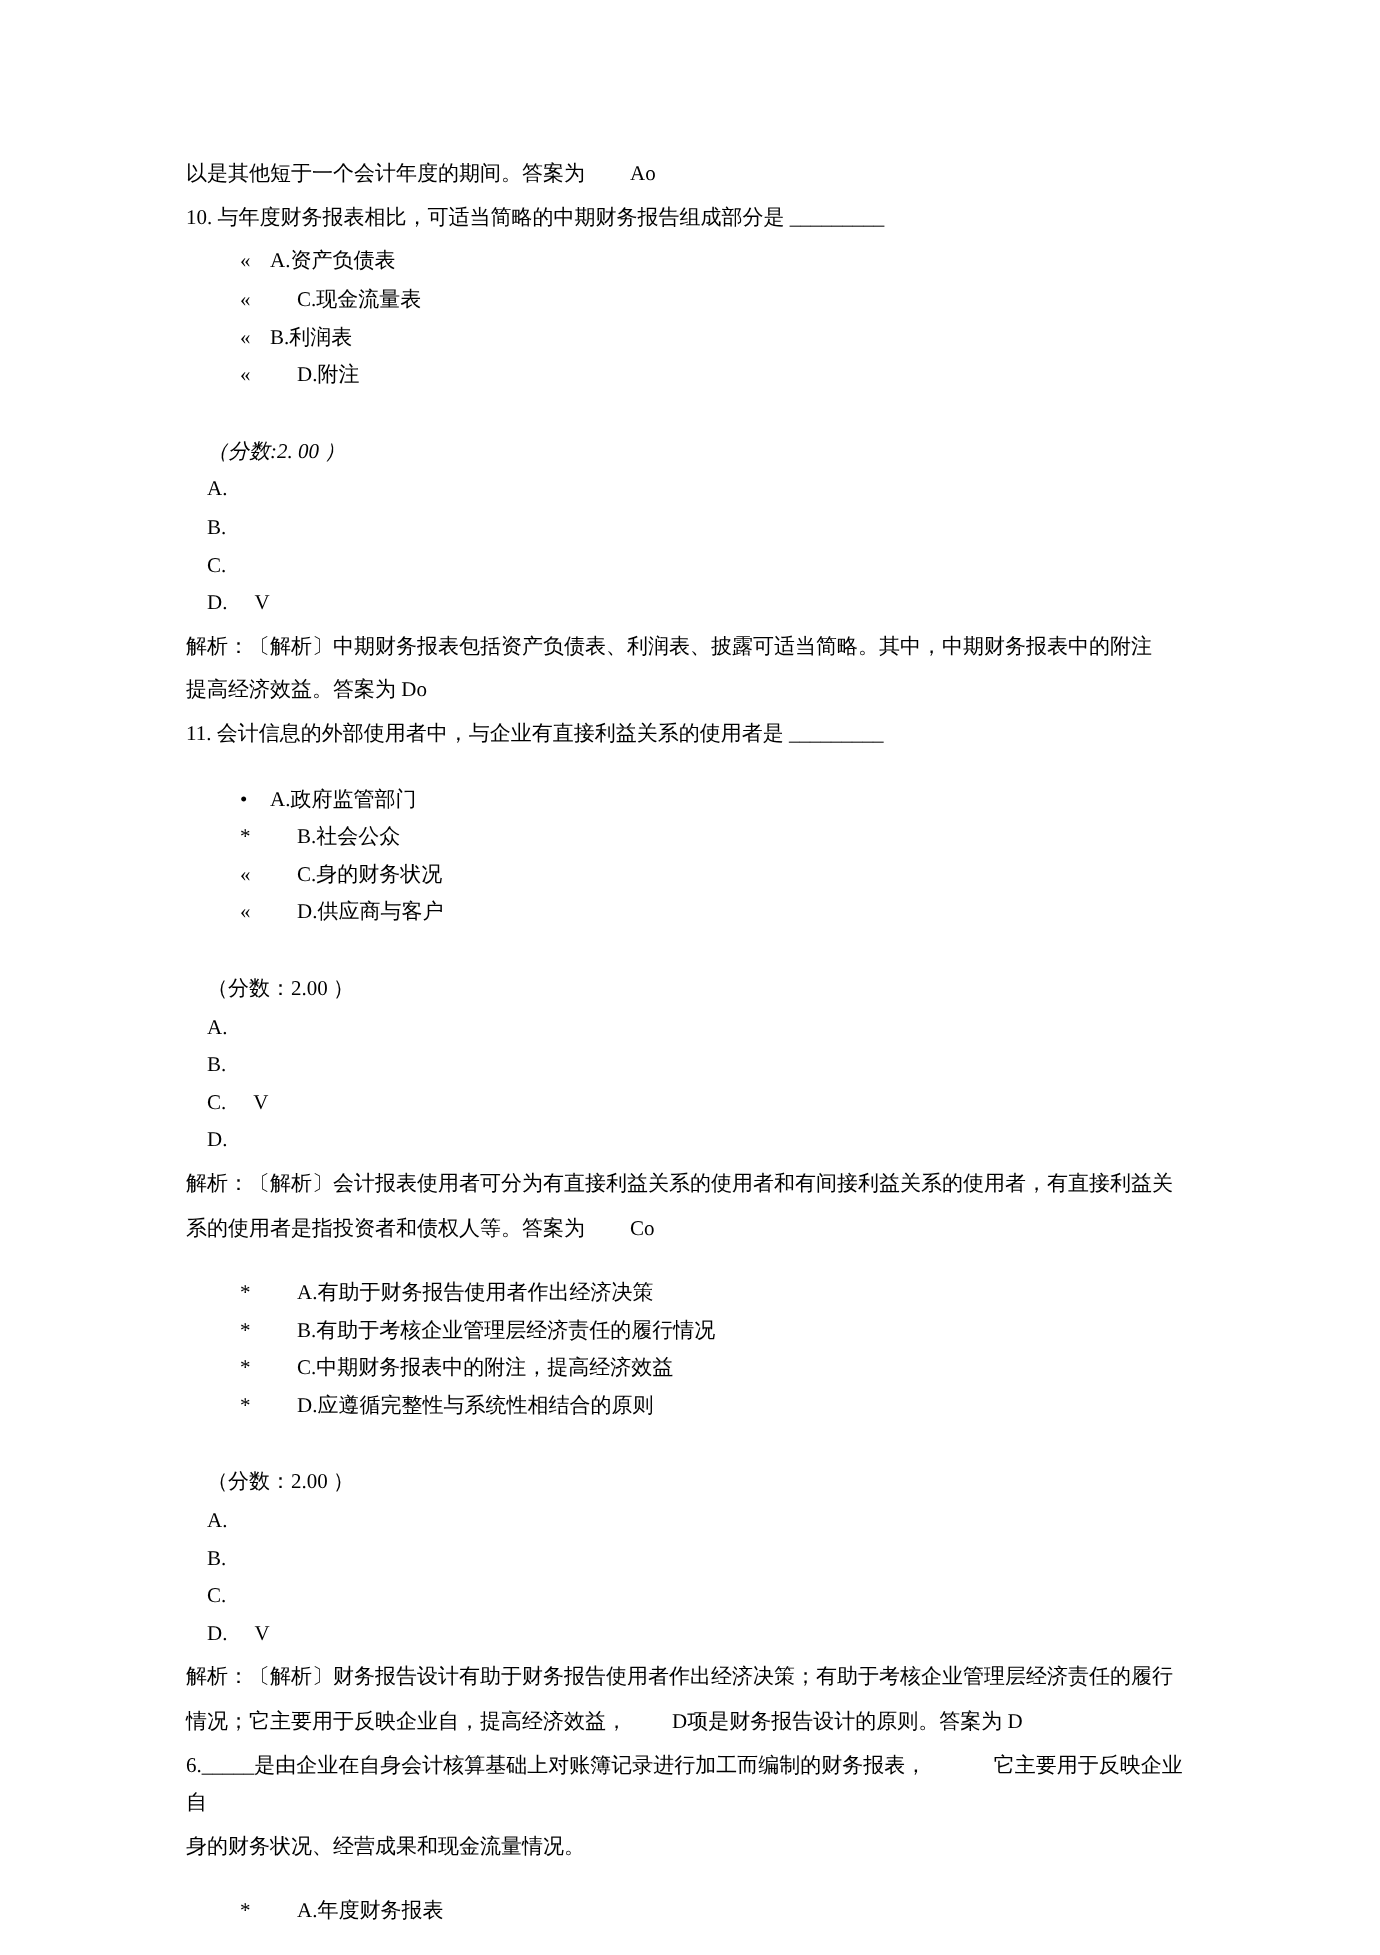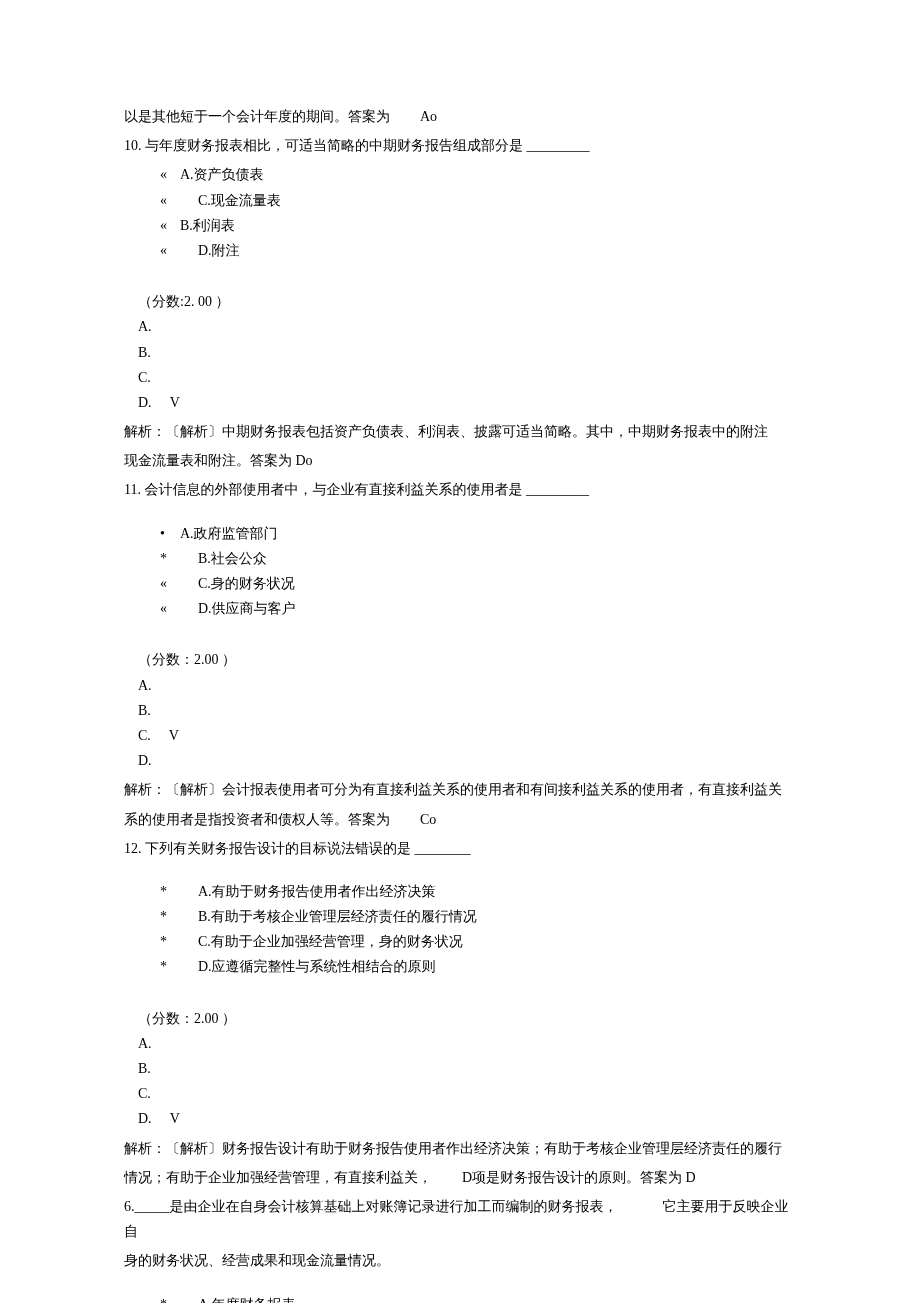--- a/index.html
+++ b/index.html
@@ -25,20 +25,21 @@
   }
   .option-bullet {
     display: inline-block;
     width: 20px;
   }
   .answer-line {
     margin: 0 0 0 18px;
   }
   .score-line {
     margin: 0 0 0 18px;
+    font-style: italic;
   }
   .blank {
     display: inline-block;
     min-width: 70px;
   }
   .block-gap {
     height: 26px;
   }
   .inline-gap { display:inline-block; width:30px; }
   .inline-gap-sm { display:inline-block; width:18px; }
@@ -74,21 +75,21 @@
   <div class="block-gap"></div>
 
   <p class="score-line">（分数:2. 00 ）</p>
   <p class="answer-line">A.</p>
   <p class="answer-line">B.</p>
   <p class="answer-line">C.</p>
   <p class="answer-line">
     <span>D.</span><span class="inline-gap-sm"></span><span>V</span>
   </p>
   <p class="para">解析：〔解析〕中期财务报表包括资产负债表、利润表、披露可适当简略。其中，中期财务报表中的附注</p>
-  <p class="para">现金流量表和附注。答案为 Do</p>
+  <p class="para">提高经济效益。答案为 Do</p>
 
   <p class="para">
     <span>11.</span>
     <span>会计信息的外部使用者中，与企业有直接利益关系的使用者是</span>
     <span class="blank">_________</span>
   </p>
 
   <div style="height:14px"></div>
 
   <p class="option-line">
@@ -111,53 +112,48 @@
   <p class="answer-line">B.</p>
   <p class="answer-line">
     <span>C.</span><span class="inline-gap-sm"></span><span>V</span>
   </p>
   <p class="answer-line">D.</p>
   <p class="para">解析：〔解析〕会计报表使用者可分为有直接利益关系的使用者和有间接利益关系的使用者，有直接利益关</p>
   <p class="para">
     <span>系的使用者是指投资者和债权人等。答案为</span><span class="inline-gap"></span><span>Co</span>
   </p>
 
-  <p class="para">
-    <span>12.</span>
-    <span>下列有关财务报告设计的目标说法错误的是</span>
-    <span class="blank">________</span>
-  </p>
 
   <div style="height:14px"></div>
 
   <p class="option-line">
     <span class="option-bullet">*</span><span class="inline-gap-sm"></span><span>A.有助于财务报告使用者作出经济决策</span>
   </p>
   <p class="option-line">
     <span class="option-bullet">*</span><span class="inline-gap-sm"></span><span>B.有助于考核企业管理层经济责任的履行情况</span>
   </p>
   <p class="option-line">
-    <span class="option-bullet">*</span><span class="inline-gap-sm"></span><span>C.有助于企业加强经营管理，身的财务状况</span>
+    <span class="option-bullet">*</span><span class="inline-gap-sm"></span><span>C.中期财务报表中的附注，提高经济效益</span>
   </p>
   <p class="option-line">
     <span class="option-bullet">*</span><span class="inline-gap-sm"></span><span>D.应遵循完整性与系统性相结合的原则</span>
   </p>
 
   <div class="block-gap"></div>
 
   <p class="answer-line">（分数：2.00 ）</p>
   <p class="answer-line">A.</p>
   <p class="answer-line">B.</p>
   <p class="answer-line">C.</p>
   <p class="answer-line">
     <span>D.</span><span class="inline-gap-sm"></span><span>V</span>
   </p>
   <p class="para">解析：〔解析〕财务报告设计有助于财务报告使用者作出经济决策；有助于考核企业管理层经济责任的履行</p>
   <p class="para">
-    <span>情况；有助于企业加强经营管理，有直接利益关，</span><span class="inline-gap"></span><span>D项是财务报告设计的原则。答案为 D</span>
+    <span>情况；它主要用于反映企业自，提高经济效益，</span><span class="inline-gap"></span><span>D项是财务报告设计的原则。答案为 D</span>
   </p>
 
   <p class="para">
     <span>6.</span><span>_____</span><span>是由企业在自身会计核算基础上对账簿记录进行加工而编制的财务报表，</span><span class="inline-gap-lg"></span><span>它主要用于反映企业自</span>
   </p>
   <p class="para">身的财务状况、经营成果和现金流量情况。</p>
 
   <div style="height:14px"></div>
 
   <p class="option-line">

